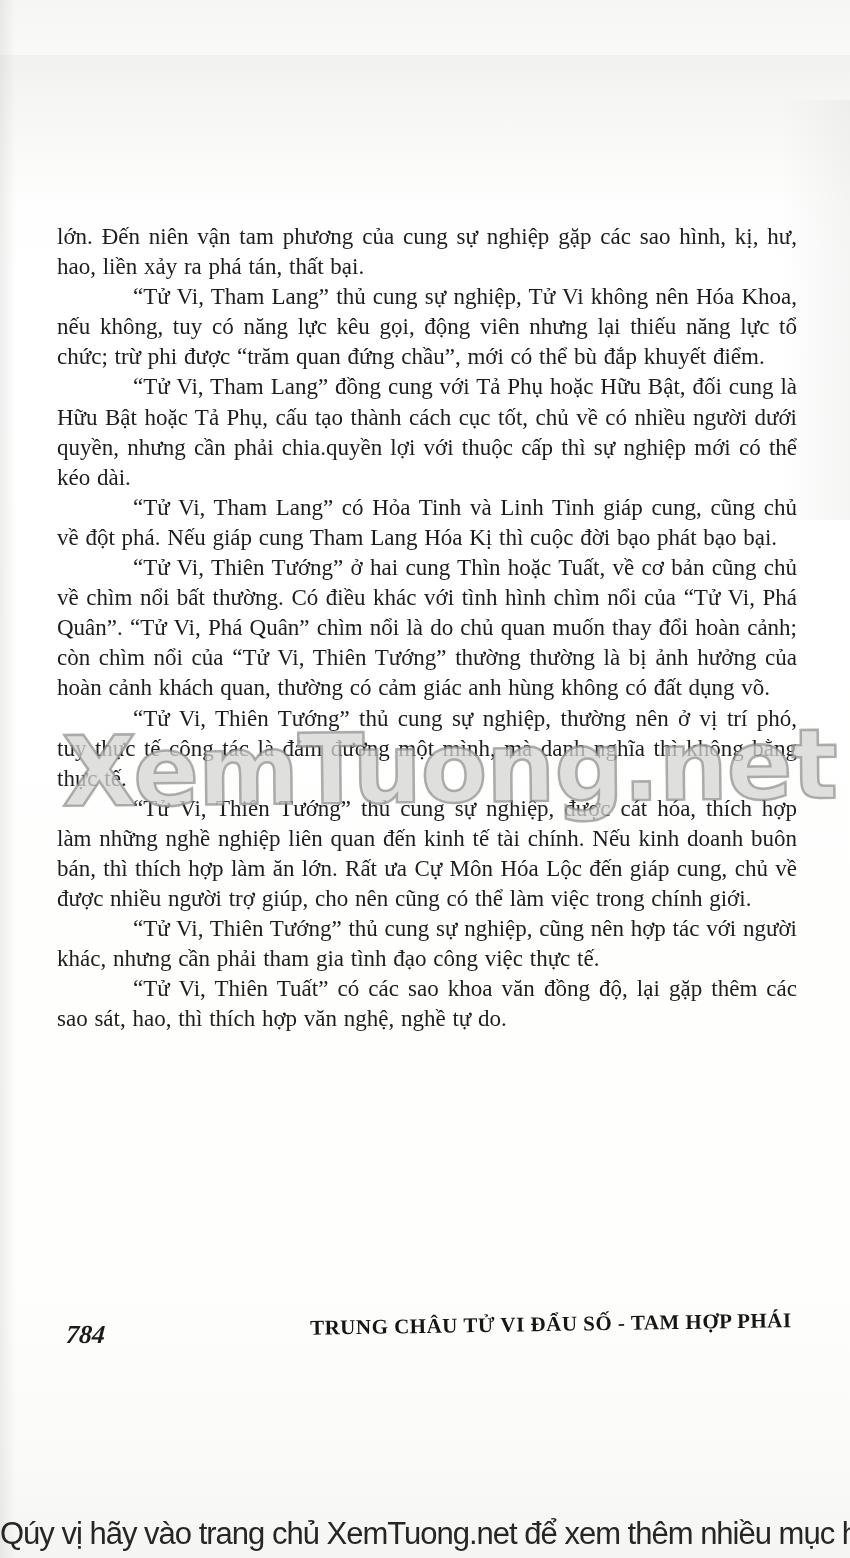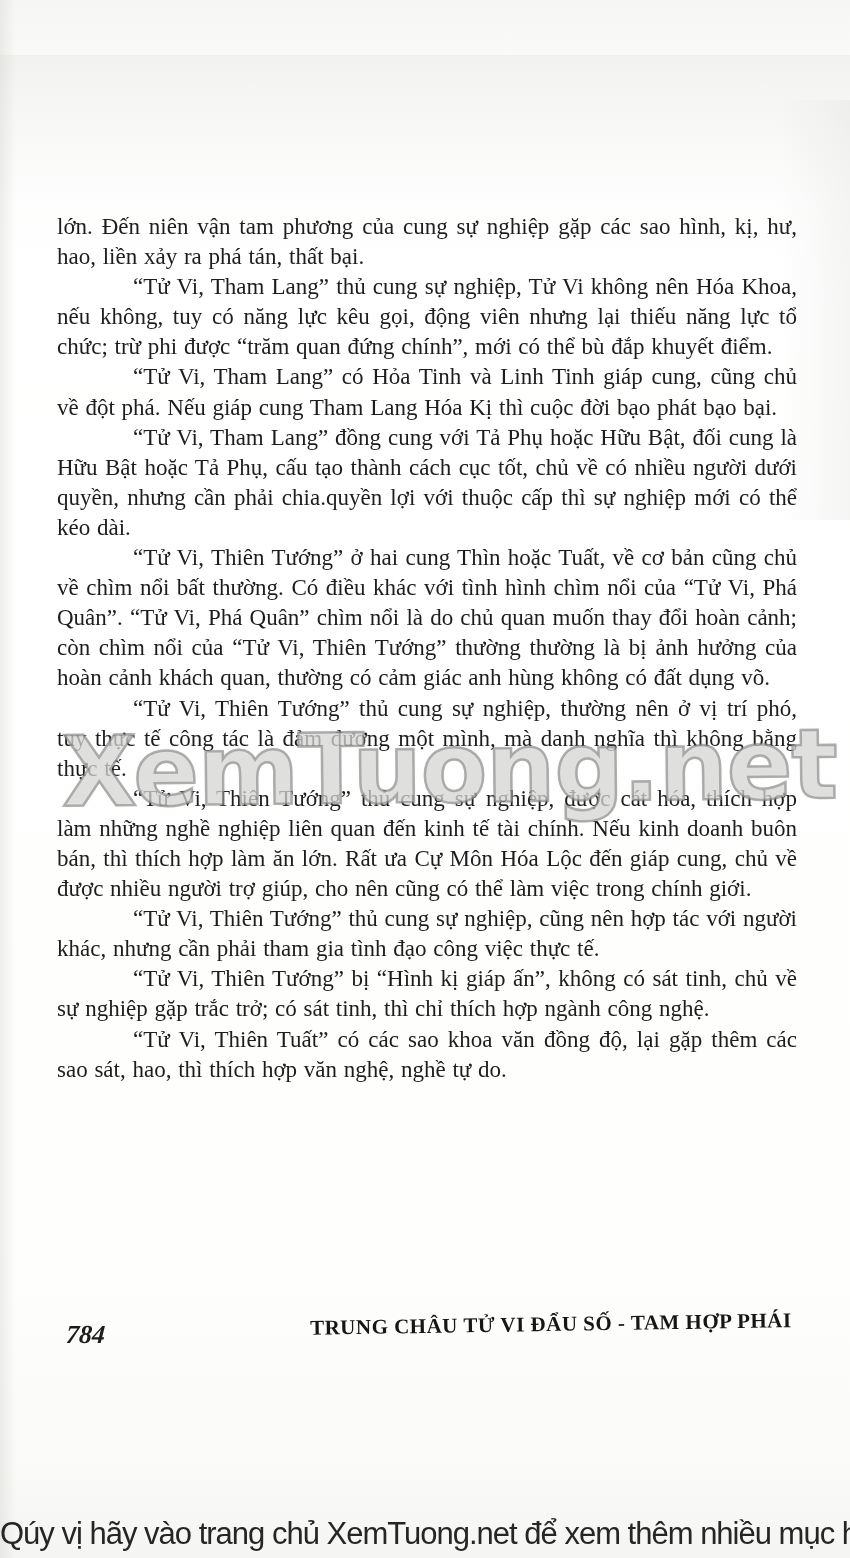--- a/index.html
+++ b/index.html
@@ -23,21 +23,21 @@
     position: absolute; left: 0; top: 0; bottom: 0; width: 16px;
     background: linear-gradient(90deg, rgba(198,198,195,0.30), rgba(255,255,255,0));
     pointer-events: none;
   }
   .edge-right {
     position: absolute; right: 0; top: 100px; height: 420px; width: 70px;
     background: linear-gradient(270deg, rgba(210,210,207,0.22), rgba(255,255,255,0));
     pointer-events: none;
   }
   .body-text {
-    position: absolute; left: 57px; top: 212px; width: 740px;
+    position: absolute; left: 57px; top: 222px; width: 740px;
     font-size: 23px; line-height: 30.1px;
     color: #1d1d1d;
     text-align: justify;
     word-spacing: 1px;
     font-family: Liberation Serif, serif;
   }
   .body-text p { margin: 0; text-indent: 76px; }
   .body-text p.no-indent { text-indent: 0; }
   .watermark {
     position: absolute; left: 62px; top: 712px; width: 740px;
@@ -81,28 +81,27 @@
 </head>
 <body>
 
 <div class="page-scan">
   <div class="smudge-top"></div>
   <div class="edge-left"></div>
   <div class="edge-right"></div>
 
   <div class="body-text">
     <p class="no-indent">lớn. Đến niên vận tam phương của cung sự nghiệp gặp các sao hình, kị, hư, hao, liền xảy ra phá tán, thất bại.</p>
-    <p>“Tử Vi, Tham Lang” thủ cung sự nghiệp, Tử Vi không nên Hóa Khoa, nếu không, tuy có năng lực kêu gọi, động viên nhưng lại thiếu năng lực tổ chức; trừ phi được “trăm quan đứng chính”, mới có thể bù đắp khuyết điểm.</p>
+    <p>“Tử Vi, Tham Lang” thủ cung sự nghiệp, Tử Vi không nên Hóa Khoa, nếu không, tuy có năng lực kêu gọi, động viên nhưng lại thiếu năng lực tổ chức; trừ phi được “trăm quan đứng chầu”, mới có thể bù đắp khuyết điểm.</p>
+    <p>“Tử Vi, Tham Lang” đồng cung với Tả Phụ hoặc Hữu Bật, đối cung là Hữu Bật hoặc Tả Phụ, cấu tạo thành cách cục tốt, chủ về có nhiều người dưới quyền, nhưng cần phải chia.quyền lợi với thuộc cấp thì sự nghiệp mới có thể kéo dài.</p>
     <p>“Tử Vi, Tham Lang” có Hỏa Tinh và Linh Tinh giáp cung, cũng chủ về đột phá. Nếu giáp cung Tham Lang Hóa Kị thì cuộc đời bạo phát bạo bại.</p>
-    <p>“Tử Vi, Tham Lang” đồng cung với Tả Phụ hoặc Hữu Bật, đối cung là Hữu Bật hoặc Tả Phụ, cấu tạo thành cách cục tốt, chủ về có nhiều người dưới quyền, nhưng cần phải chia.quyền lợi với thuộc cấp thì sự nghiệp mới có thể kéo dài.</p>
     <p>“Tử Vi, Thiên Tướng” ở hai cung Thìn hoặc Tuất, về cơ bản cũng chủ về chìm nổi bất thường. Có điều khác với tình hình chìm nổi của “Tử Vi, Phá Quân”. “Tử Vi, Phá Quân” chìm nổi là do chủ quan muốn thay đổi hoàn cảnh; còn chìm nổi của “Tử Vi, Thiên Tướng” thường thường là bị ảnh hưởng của hoàn cảnh khách quan, thường có cảm giác anh hùng không có đất dụng võ.</p>
     <p>“Tử Vi, Thiên Tướng” thủ cung sự nghiệp, thường nên ở vị trí phó, tuy thực tế công tác là đảm đương một mình, mà danh nghĩa thì không bằng thực tế.</p>
     <p>“Tử Vi, Thiên Tướng” thủ cung sự nghiệp, được cát hóa, thích hợp làm những nghề nghiệp liên quan đến kinh tế tài chính. Nếu kinh doanh buôn bán, thì thích hợp làm ăn lớn. Rất ưa Cự Môn Hóa Lộc đến giáp cung, chủ về được nhiều người trợ giúp, cho nên cũng có thể làm việc trong chính giới.</p>
     <p>“Tử Vi, Thiên Tướng” thủ cung sự nghiệp, cũng nên hợp tác với người khác, nhưng cần phải tham gia tình đạo công việc thực tế.</p>
-    <p>“Tử Vi, Thiên Tướng” bị “Hình kị giáp ấn”, không có sát tinh, chủ về sự nghiệp gặp trắc trở; có sát tinh, thì chỉ thích hợp ngành công nghệ.</p>
     <p>“Tử Vi, Thiên Tuất” có các sao khoa văn đồng độ, lại gặp thêm các sao sát, hao, thì thích hợp văn nghệ, nghề tự do.</p>
   </div>
 
   <div class="watermark">XemTuong.net</div>
 
   <div class="page-number">784</div>
   <div class="running-title">TRUNG CHÂU TỬ VI ĐẨU SỐ - TAM HỢP PHÁI</div>
 
   <div class="bottom-notice">Qúy vị hãy vào trang chủ XemTuong.net để xem thêm nhiều mục hay khác</div>
 </div>

